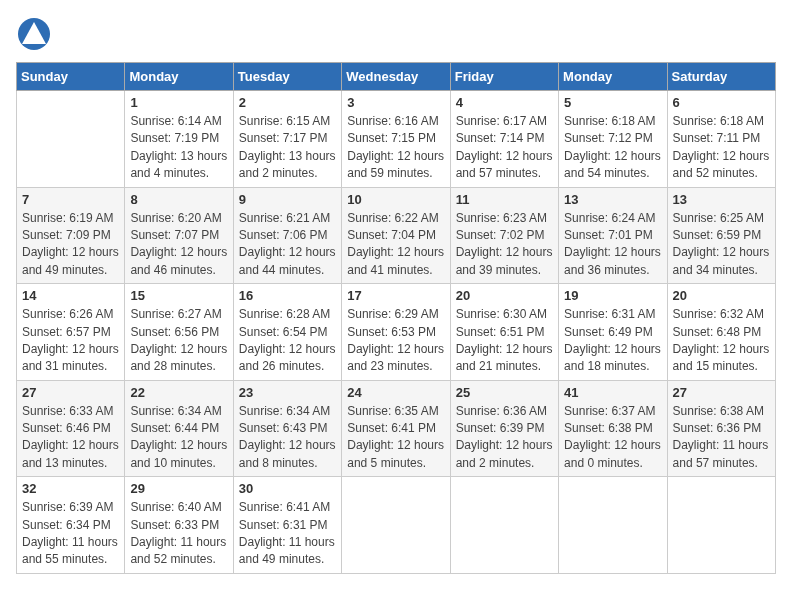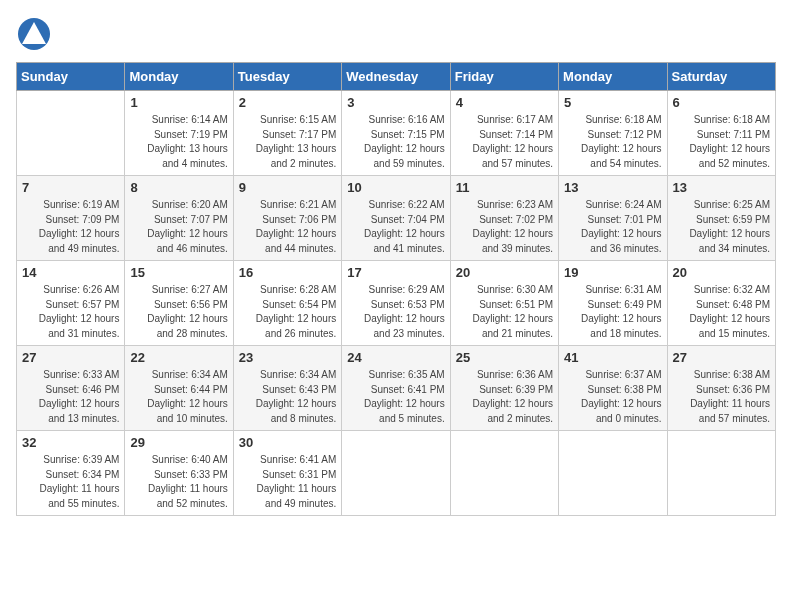--- a/index.html
+++ b/index.html
@@ -65,23 +65,22 @@
     }
     .day-num {
       font-size: 13px;
       font-weight: bold;
       color: #333;
       display: block;
       margin-bottom: 3px;
     }
     .day-info {
       color: #444;
-      font-size: 10px;
+      font-size: 12px;
       line-height: 1.45;
-      text-align: right;
     }
     tbody tr:nth-child(odd) td {
       background: #fff;
     }
     tbody tr:nth-child(even) td {
       background: #f5f5f5;
     }
     .empty { background: #fff !important; }
   </style>
 </head>

